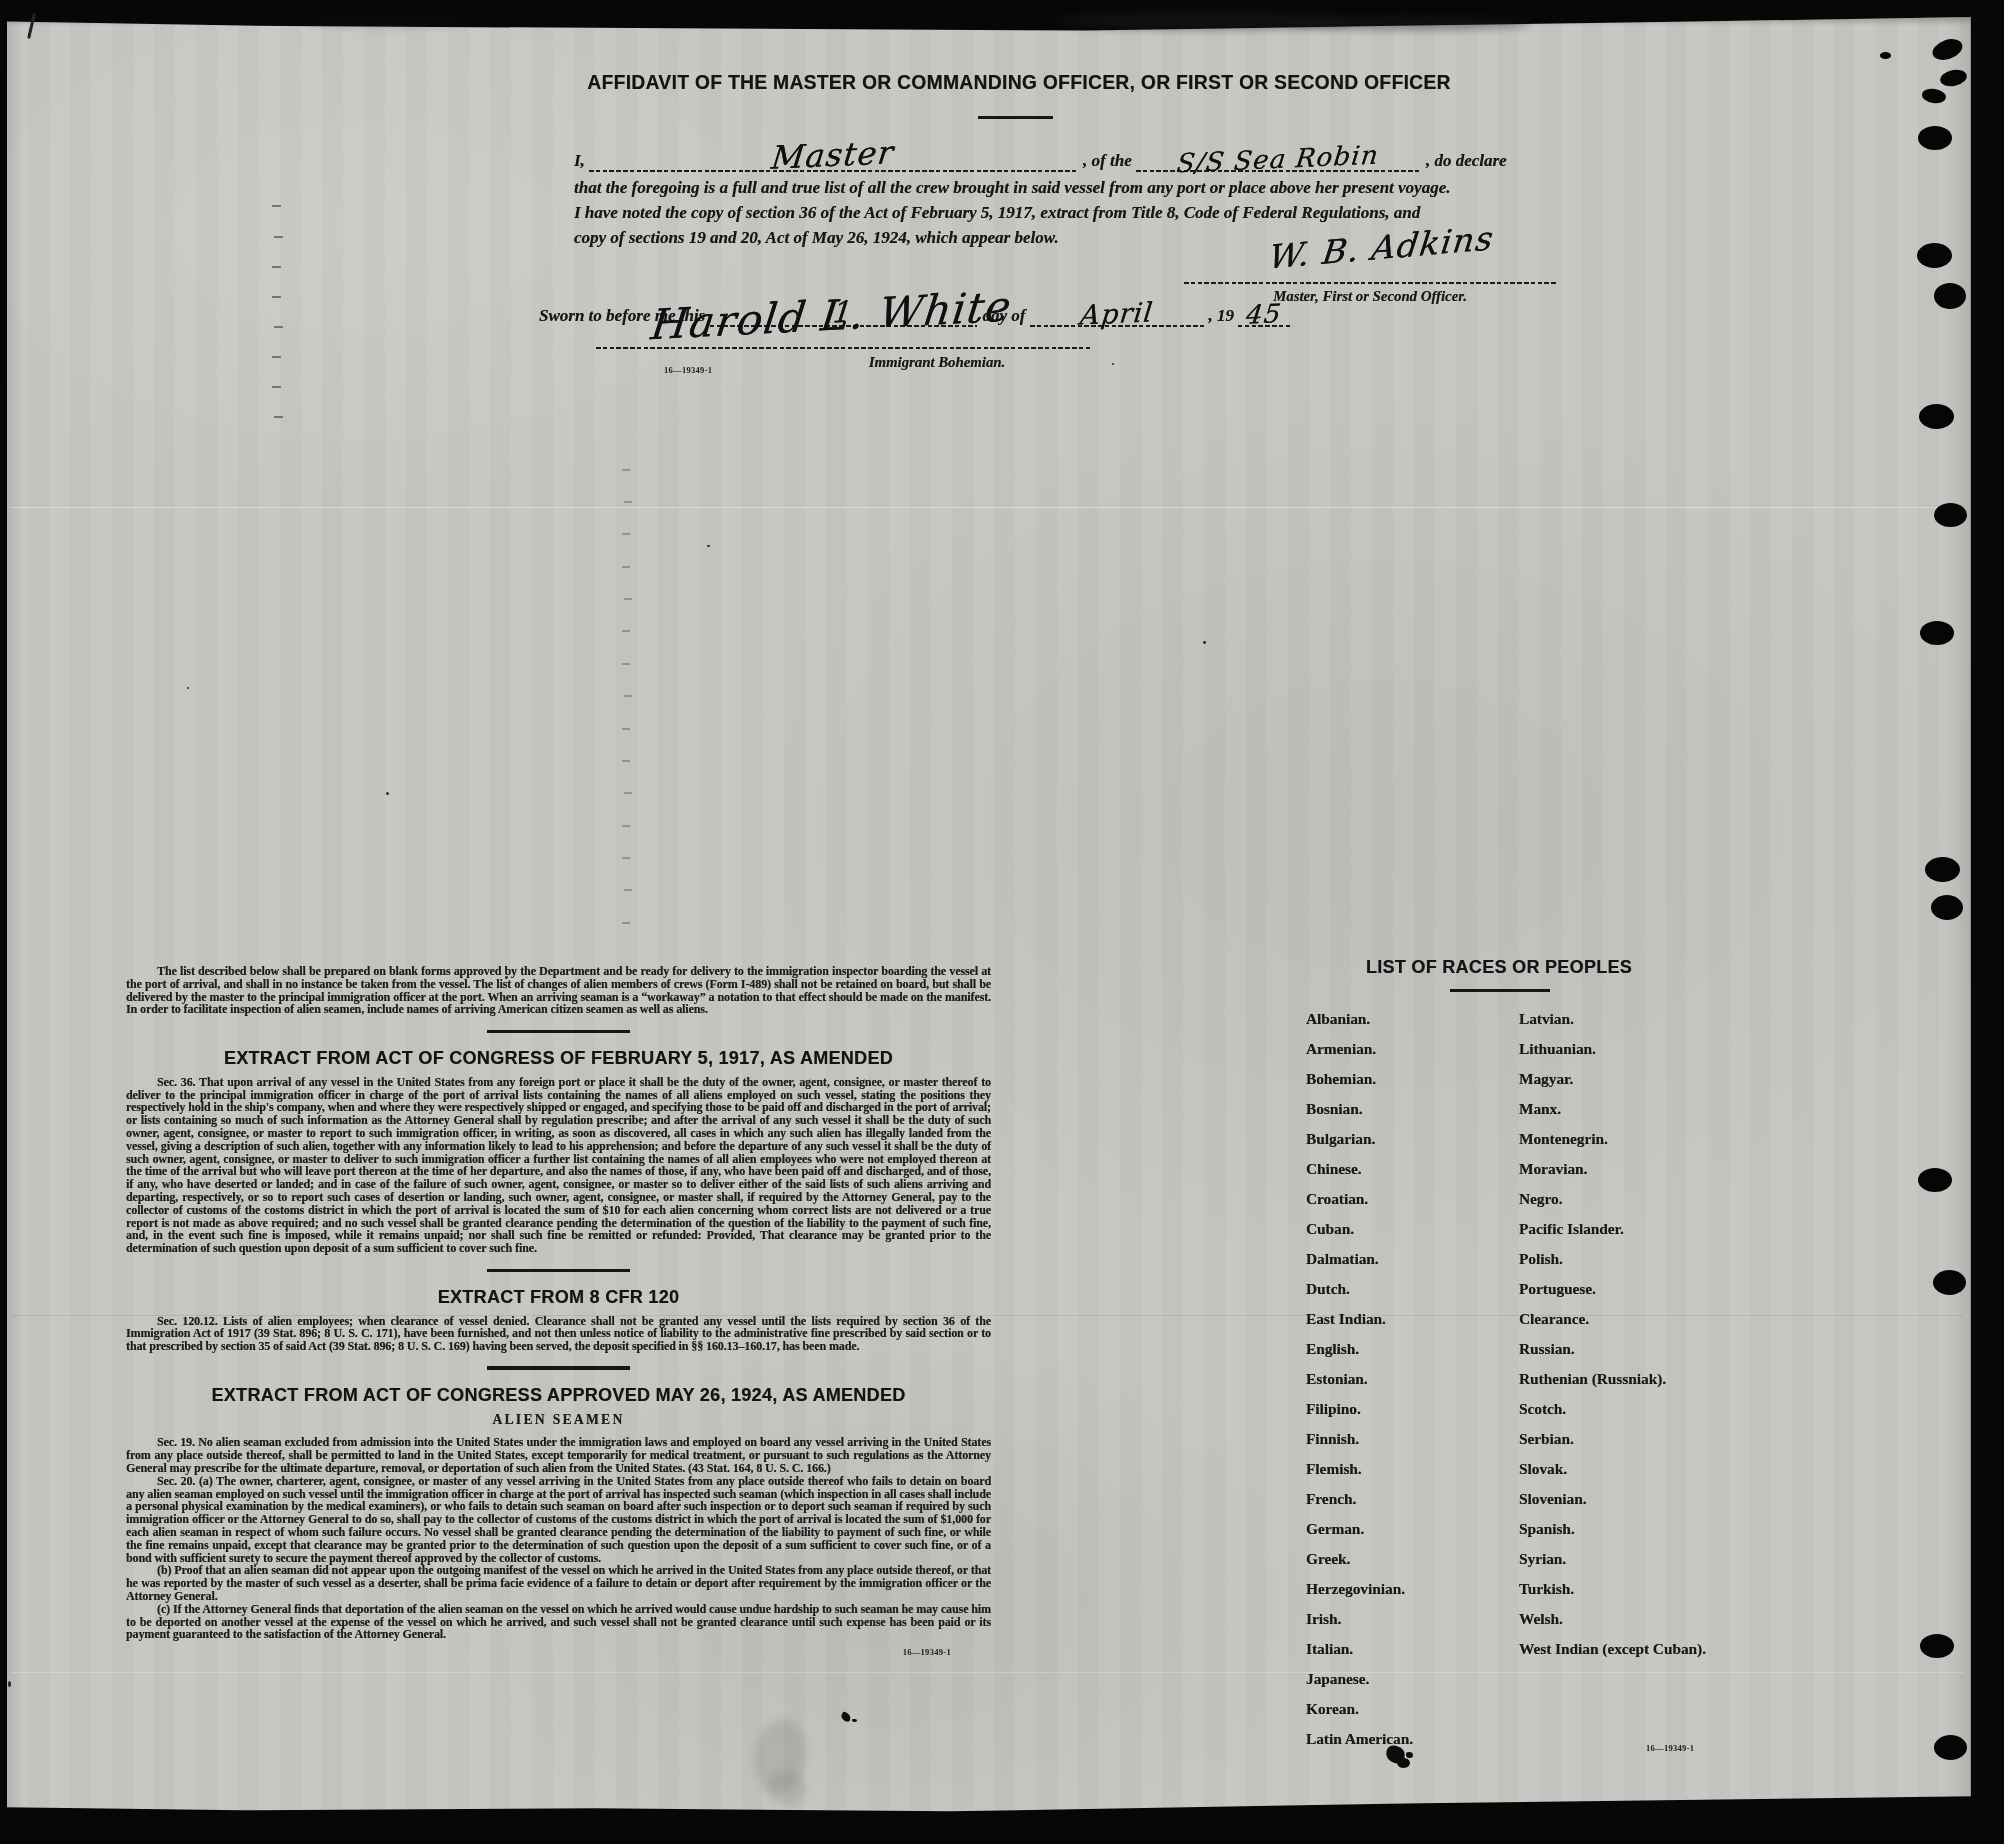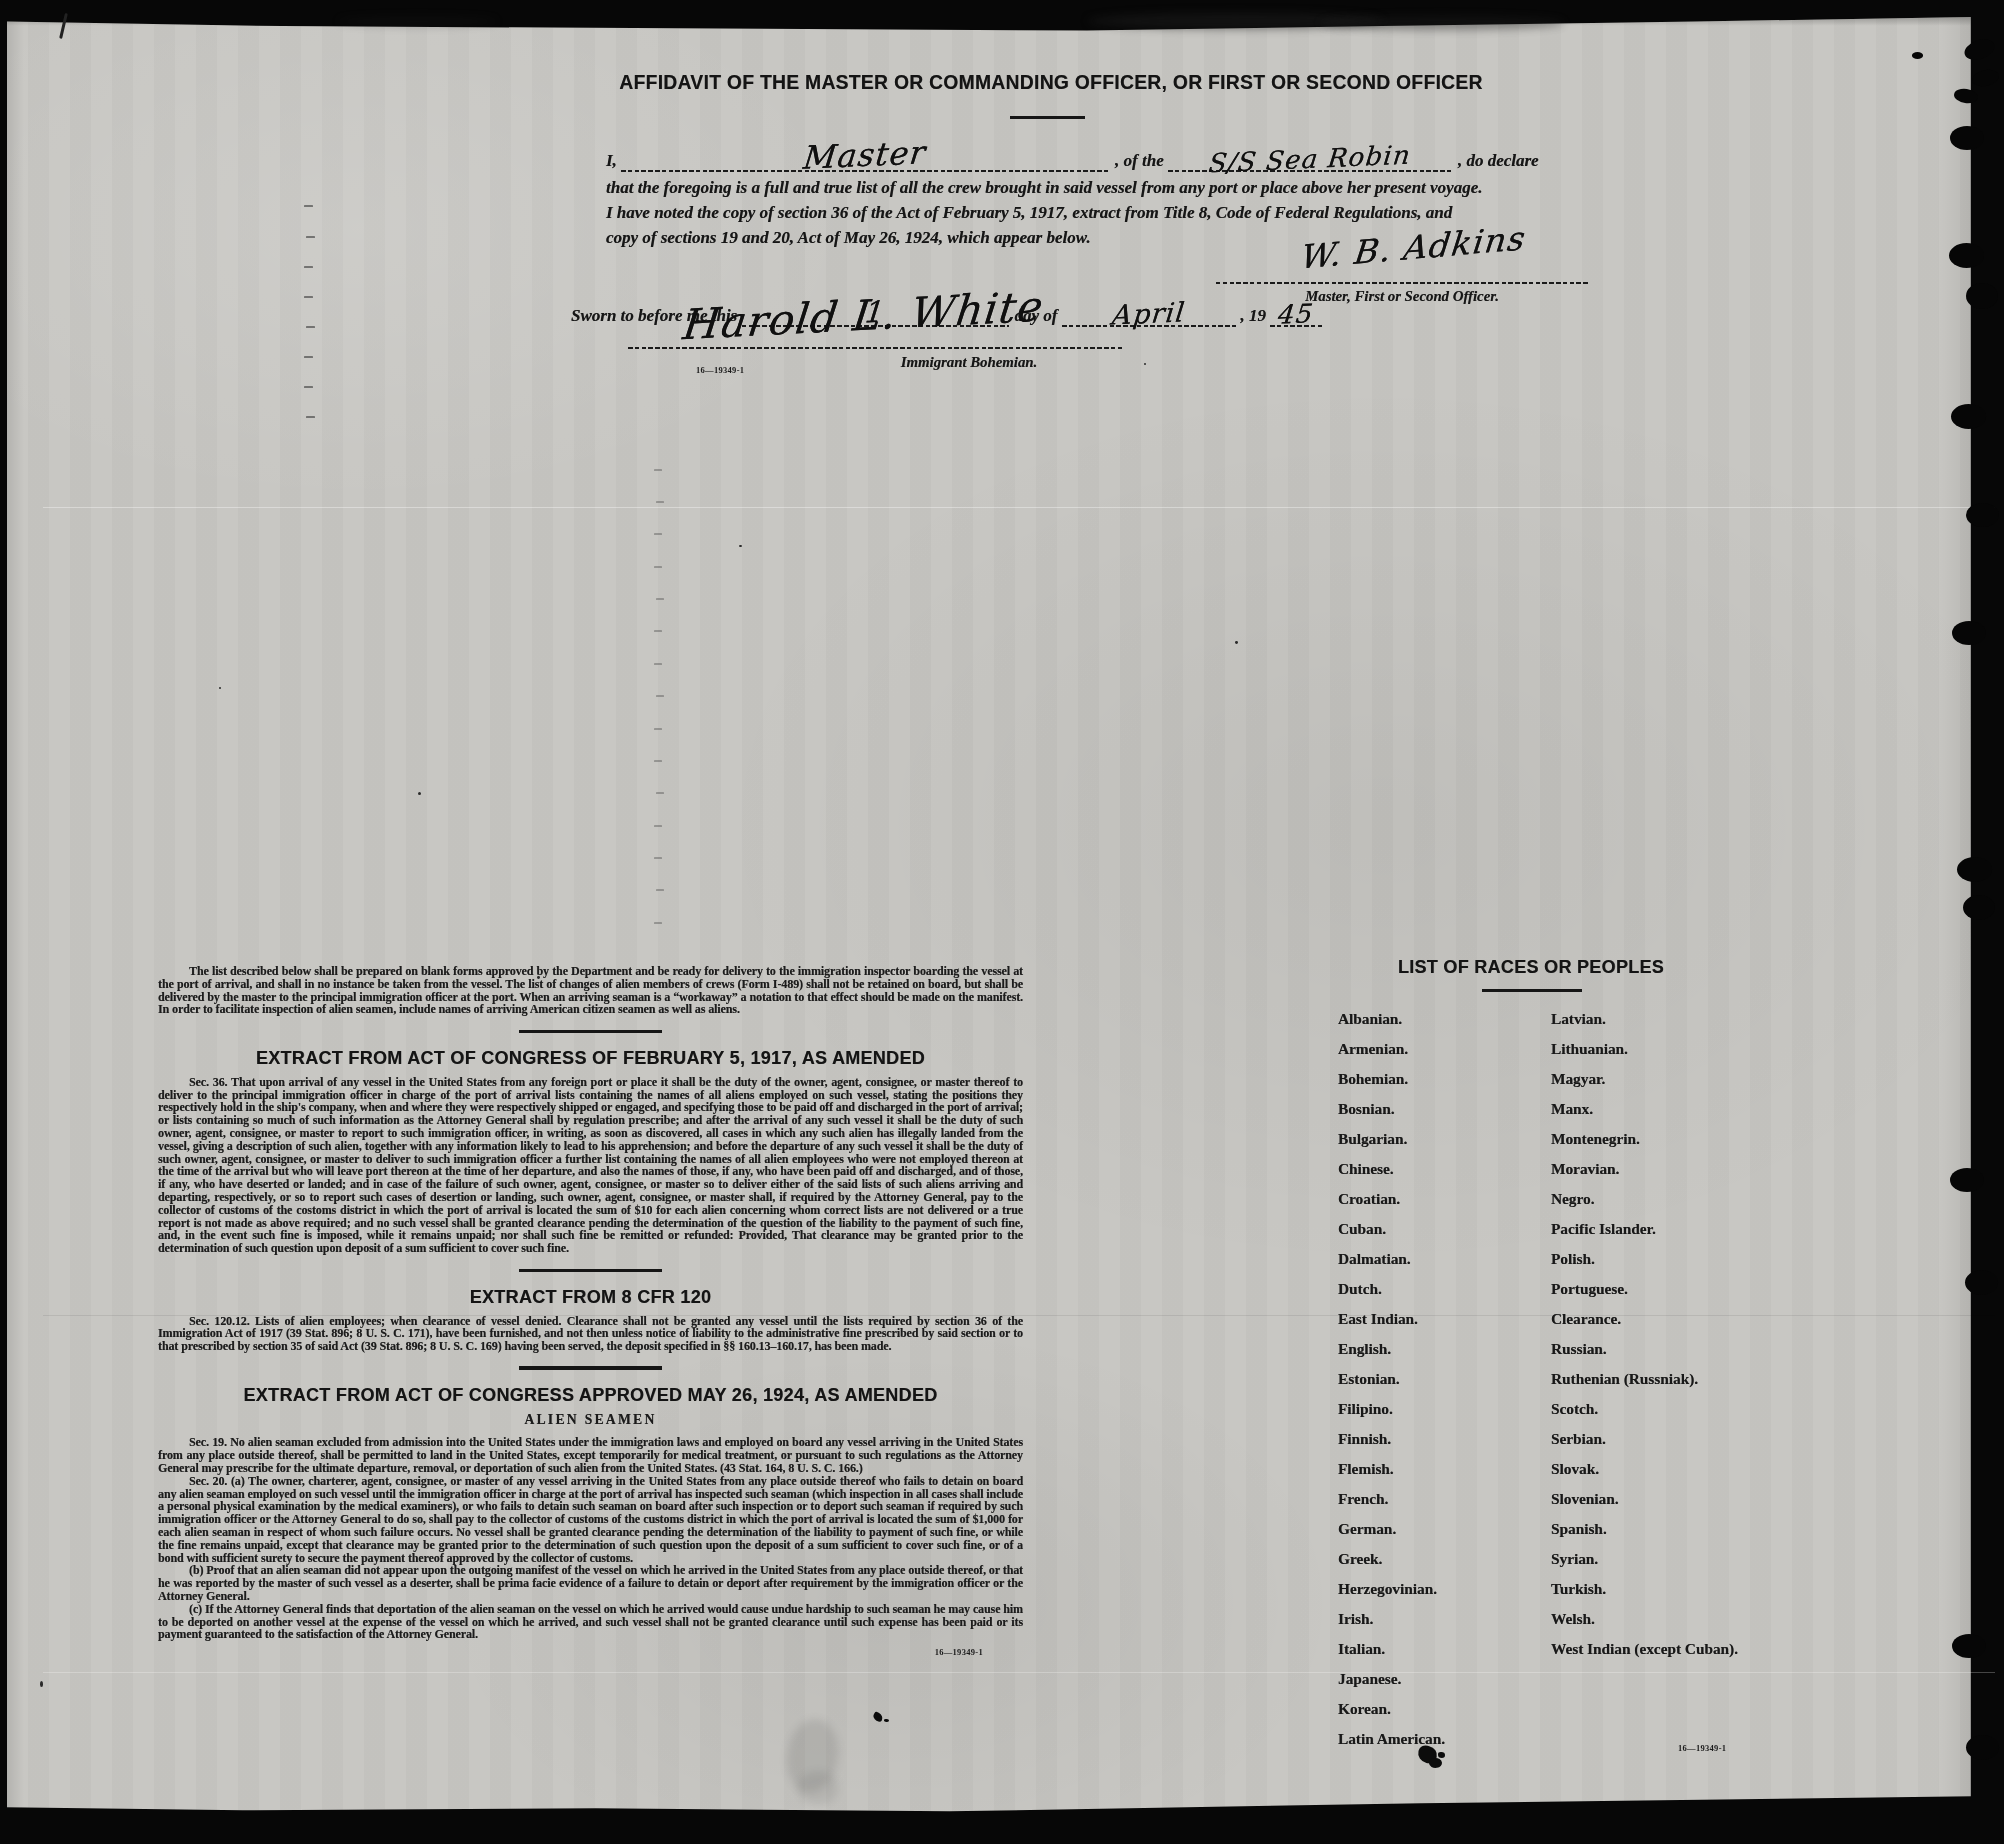--- a/index.html
+++ b/index.html
@@ -9,21 +9,21 @@
     background-image:
       linear-gradient(180deg, rgba(60,60,58,.55) 0, rgba(60,60,58,0) 14.8px),
       linear-gradient(90deg, rgba(0,0,0,.10) 0, rgba(0,0,0,0) 17px),
       linear-gradient(270deg, rgba(0,0,0,.08) 0, rgba(0,0,0,0) 34px),
       radial-gradient(511px 284px at 18% 12%, rgba(255,255,255,.10), rgba(255,255,255,0)),
       radial-gradient(681px 454px at 70% 45%, rgba(0,0,0,.045), rgba(0,0,0,0)),
       radial-gradient(454px 284px at 45% 88%, rgba(0,0,0,.05), rgba(0,0,0,0)),
       repeating-linear-gradient(90deg, rgba(255,255,255,.018) 0 21px, rgba(0,0,0,.018) 21px 42px);
     clip-path:polygon(0 10.2px,14% 14.8px,34% 17px,55% 19.3px,70% 14.8px,86% 10.2px,100% 5.7px,
                       100% 1785px,72% 1792px,48% 1800px,30% 1797px,12% 1799px,0 1796px);}
-  .content{position:absolute;inset:0;margin-left:32px;}
+  .content{position:absolute;inset:0;}
   
   .h-sans{font-family:"Liberation Sans",sans-serif;font-weight:bold;color:#141414;
           letter-spacing:0.3px;text-align:center;
           text-shadow:0.3px 0.3px 0 rgba(10,10,10,.5);}
   .it{font-family:"Liberation Serif",serif;font-style:italic;font-weight:bold;font-size:17px;
       white-space:nowrap;color:#161616;text-shadow:0.2px 0.2px 0.2px rgba(10,10,10,.55);}
   .hand{font-family:"DejaVu Serif",serif;font-style:italic;color:#101010;white-space:nowrap;
         transform:skewX(-9deg) rotate(-2.5deg);letter-spacing:1.1px;
         text-shadow:0 0 0.5px rgba(0,0,0,.8);}
   .body-par{font-family:"Liberation Serif",serif;font-weight:bold;font-size:12px;line-height:12.8px;

